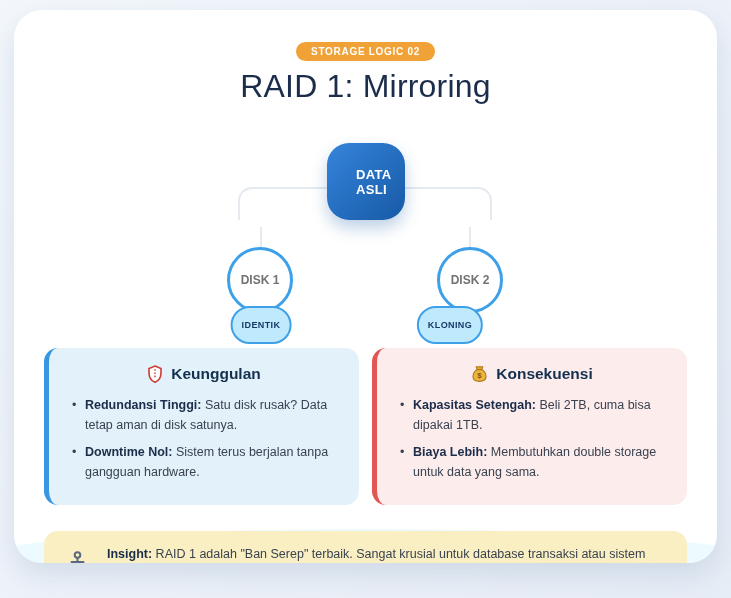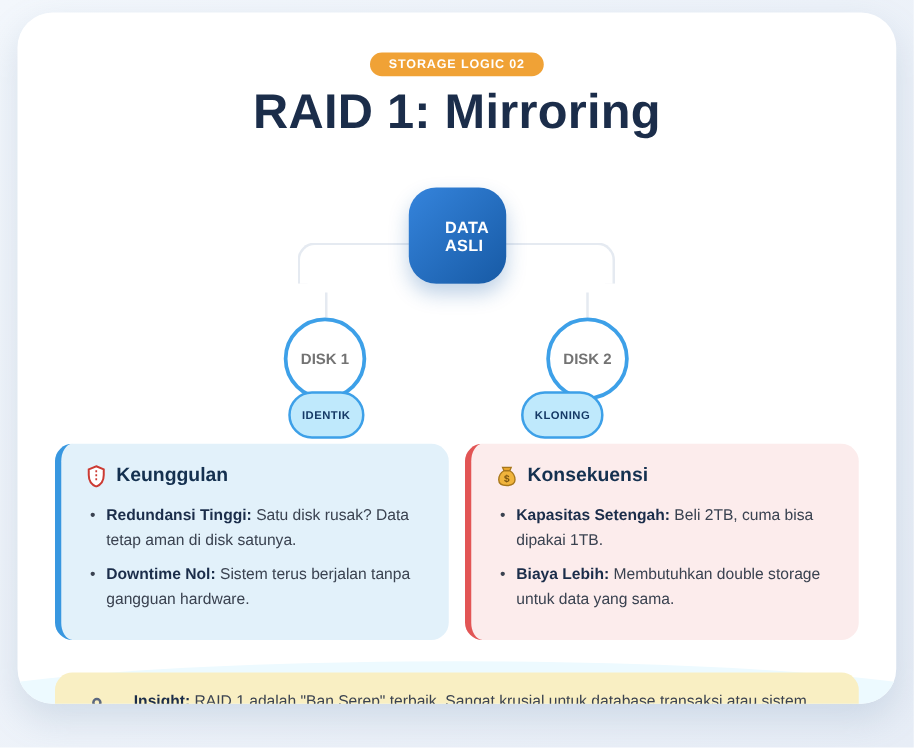--- a/index.html
+++ b/index.html
@@ -19,21 +19,21 @@
     position:absolute; left:-70px; right:-70px; bottom:-40px; height:74px;
     background:#edfaff; border-radius:50% 50% 0 0;
   }
   .header { text-align:center; padding-top:31px; position:relative; z-index:3; }
   .badge {
     display:inline-block; background:#f0a236; color:#ffffff;
     font-size:10px; font-weight:bold; letter-spacing:.7px;
     padding:4px 15px; border-radius:999px;
   }
   .title {
-    margin-top:7px; font-size:39px; font-weight:bold; color:#1b2d4a;
+    margin-top:7px; font-size:32px; font-weight:normal; color:#1b2d4a;
     letter-spacing:.2px;
   }
   
   .diagram { position:relative; height:243px; }
   .bracket {
     position:absolute; left:224px; top:82px; width:254px; height:33px;
     border:2px solid #e5eaf1; border-bottom:none;
     border-radius:14px 14px 0 0; z-index:1;
   }
   .stub {
@@ -63,21 +63,21 @@
     padding:12px 9px; z-index:3; white-space:nowrap;
   }
   .disk-tag.t1 { left:247px; } .disk-tag.t2 { left:436px; }
   
   .cards-row { display:flex; gap:13px; padding:0 30px; position:relative; z-index:2; }
   .info-card { flex:1; border-radius:14px; padding:15px 20px 17px; }
   .info-card.pros { background:#e2f1fa; border-left:5px solid #3897e0; }
   .info-card.cons { background:#fcecec; border-left:5px solid #e25555; }
   .info-card h2 {
     display:flex; align-items:center; gap:8px;
-    font-size:15.5px; font-weight:bold; color:#14304f; margin:2px 0 12px;
+    font-size:15.5px; font-weight:bold; color:#14304f; margin:2px 0 12px;justify-content:center;
   }
   .info-card ul { list-style:none; }
   .info-card li {
     position:relative; padding-left:16px; margin-bottom:6px;
     font-size:12.5px; line-height:1.62; color:#3a4250;
   }
   .info-card li::before {
     content:"•"; position:absolute; left:3px; top:0; color:#3a4250;
   }
   .lead { font-weight:bold; color:#1b2d4a; }

